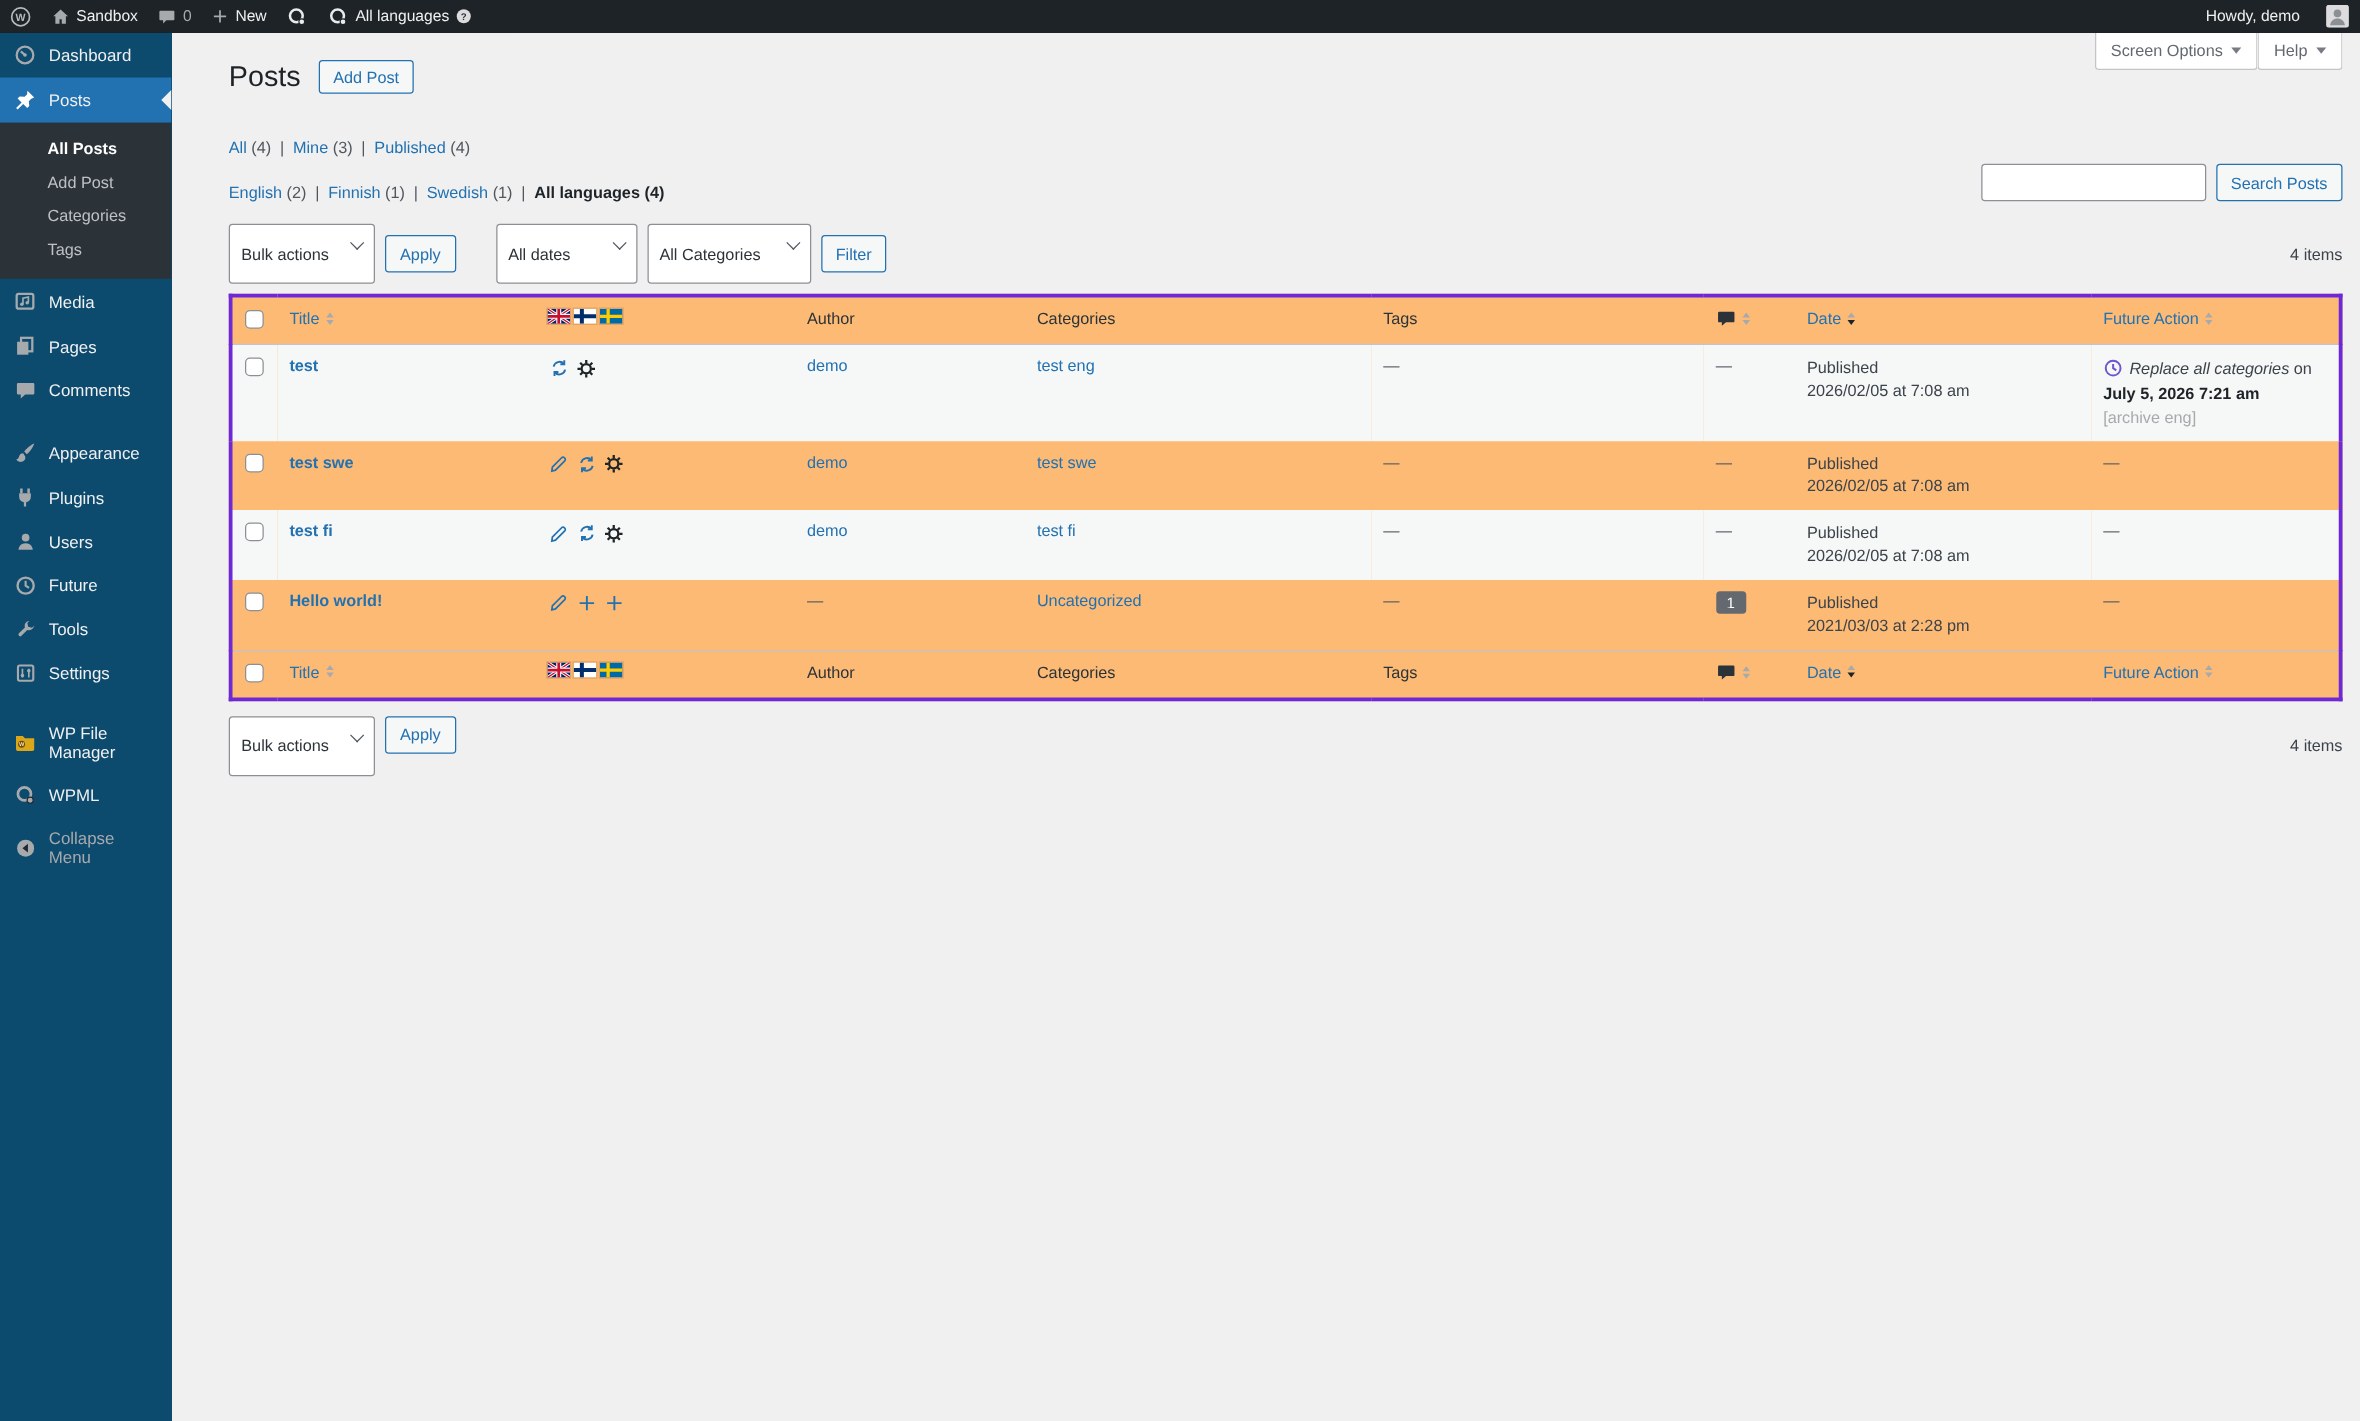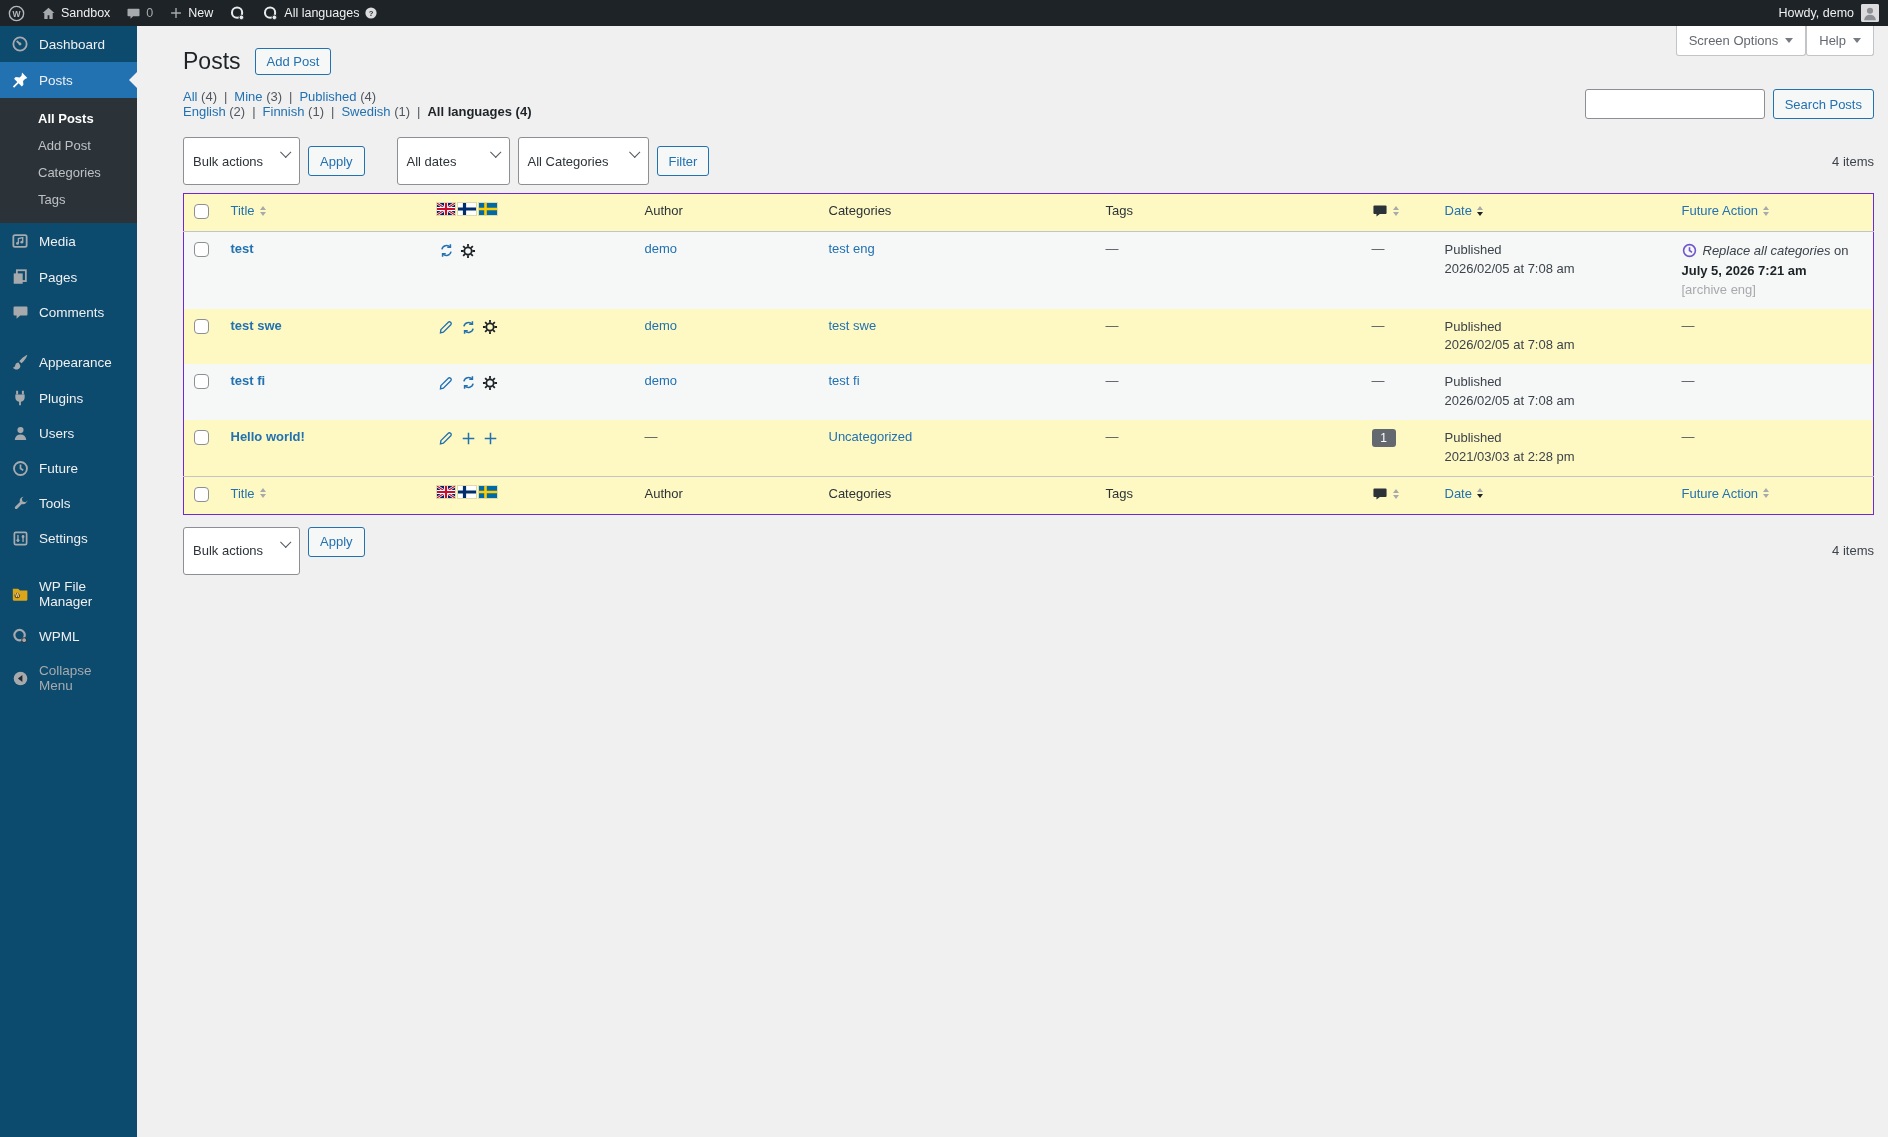--- a/index.html
+++ b/index.html
@@ -6,21 +6,21 @@
   html,body { width:1888px; height:1137px; overflow:hidden; }
   body { font-family:"Liberation Sans","DejaVu Sans",sans-serif; font-size:13px; background:#f0f0f1; color:#3c434a; }
   svg { display:block; }
 
   
   .admin-bar { position:fixed; top:0; left:0; right:0; height:26px; background:#1d2327; color:#f0f0f1;
     display:flex; align-items:center; z-index:50; font-size:12.5px; }
   .ab-left { display:flex; align-items:center; height:100%; }
   .ab-item { display:flex; align-items:center; gap:5px; padding:0 8px; height:100%; color:#f0f0f1; cursor:pointer; }
   .ab-item .cnt { color:#a7aaad; }
-  .ab-right { margin-left:auto; display:flex; align-items:center; gap:7px; padding:0 9px; height:100%; cursor:pointer; }
+  .ab-right { margin-left:auto; display:flex; align-items:center; gap:21px; padding:0 9px; height:100%; cursor:pointer; }
   .avatar { width:18px; height:18px; background:#dcdcde; border-radius:2px; overflow:hidden; }
 
   
   .sidebar { position:fixed; top:26px; left:0; bottom:0; width:137px; background:#0c4a6e; color:#f0f0f1; z-index:40; }
   .menu-item { position:relative; display:flex; align-items:center; gap:9px; padding:9px 8px 9px 10px;
     font-size:13.5px; color:#f0f0f1; cursor:pointer; }
   .menu-item .micon { width:20px; display:flex; justify-content:center; color:#a7aaad; flex:0 0 20px; }
   .menu-item.active { background:#2271b1; }
   .menu-item.active .micon { color:#fff; }
   .menu-item.active::after { content:""; position:absolute; right:0; top:50%; margin-top:-8px;
@@ -36,41 +36,41 @@
   .meta-btn { background:#fff; border:1px solid #c3c4c7; border-top:none; border-radius:0 0 3px 3px;
     color:#646970; font-size:13px; padding:7px 12px; display:flex; align-items:center; gap:7px; cursor:pointer; }
   .tri-down { width:0; height:0; border-left:4px solid transparent; border-right:4px solid transparent; border-top:5px solid #787c82; }
 
   .title-row { display:flex; align-items:center; gap:14px; padding-top:22px; }
   h1.page-title { font-size:23px; font-weight:400; color:#1d2327; }
   .btn-secondary { background:#f6f7f7; border:1px solid #2271b1; border-radius:3px; color:#2271b1;
     font-size:13px; padding:5px 11px; cursor:pointer; font-family:inherit; }
 
   .filters-band { display:flex; justify-content:space-between; align-items:flex-end; margin-top:14px; }
-  .views-stack .views-row { margin-top:0; font-size:13px; }
+  .views-stack .views-row { margin-top:21px; font-size:13px; }
   .views-row a { color:#2271b1; text-decoration:none; cursor:pointer; }
   .views-row .cnt { color:#50575e; }
   .view-item { display:inline; }
   .view-item:not(:last-child)::after { content:"|"; color:#50575e; margin:0 7px; }
   .view-item.current .lbl, .view-item.current .cnt { color:#1d2327; font-weight:700; }
   .search-box { display:flex; gap:8px; }
   .search-input { width:180px; height:30px; border:1px solid #8c8f94; border-radius:3px; background:#fff; padding:0 8px; font-family:inherit; font-size:13px; }
   .btn-h30 { height:30px; padding:0 11px; }
 
   .toolbar { display:flex; align-items:center; margin-top:18px; }
   .toolbar .left { display:flex; gap:8px; align-items:center; }
   .fake-select { position:relative; height:48px; background:#fff; border:1px solid #8c8f94; border-radius:3px;
     color:#2c3338; font-size:13px; display:flex; align-items:center; padding:0 30px 0 9px; cursor:pointer; }
   .fake-select::after { content:""; position:absolute; right:10px; top:11px; width:7px; height:7px;
     border-right:1.6px solid #50575e; border-bottom:1.6px solid #50575e; transform:rotate(45deg) translateY(-1px); }
   .items-count { margin-left:auto; color:#3c434a; font-size:13px; }
   .gap24 { width:16px; }
 
   
-  table.posts { width:100%; margin-top:8px; border-collapse:collapse; background:#fef9c3; border:1px solid #6d28d9; }
+  table.posts { width:100%; margin-top:8px; border-collapse:collapse; background:#fdba74; border:3px solid #6d28d9; }
   table.posts th, table.posts td { text-align:left; vertical-align:top; font-weight:400; font-size:13px; padding:9px 10px; }
   thead th { border-bottom:1px solid #c3c4c7; padding-top:8px; padding-bottom:8px; }
   tfoot th { border-top:1px solid #c3c4c7; padding-top:8px; padding-bottom:8px; }
   .col-head { color:#2c3338; }
   .sortable { color:#2271b1; cursor:pointer; display:flex; align-items:center; gap:5px; }
   .sort-pair { display:inline-flex; flex-direction:column; gap:2px; }
   .sa-up { width:0; height:0; border-left:3.5px solid transparent; border-right:3.5px solid transparent; border-bottom:4.5px solid #a7aaad; }
   .sa-dn { width:0; height:0; border-left:3.5px solid transparent; border-right:3.5px solid transparent; border-top:4.5px solid #a7aaad; }
   .sa-dark { border-top-color:#1d2327; }
   tr.striped td { background:#f6f7f7; }

